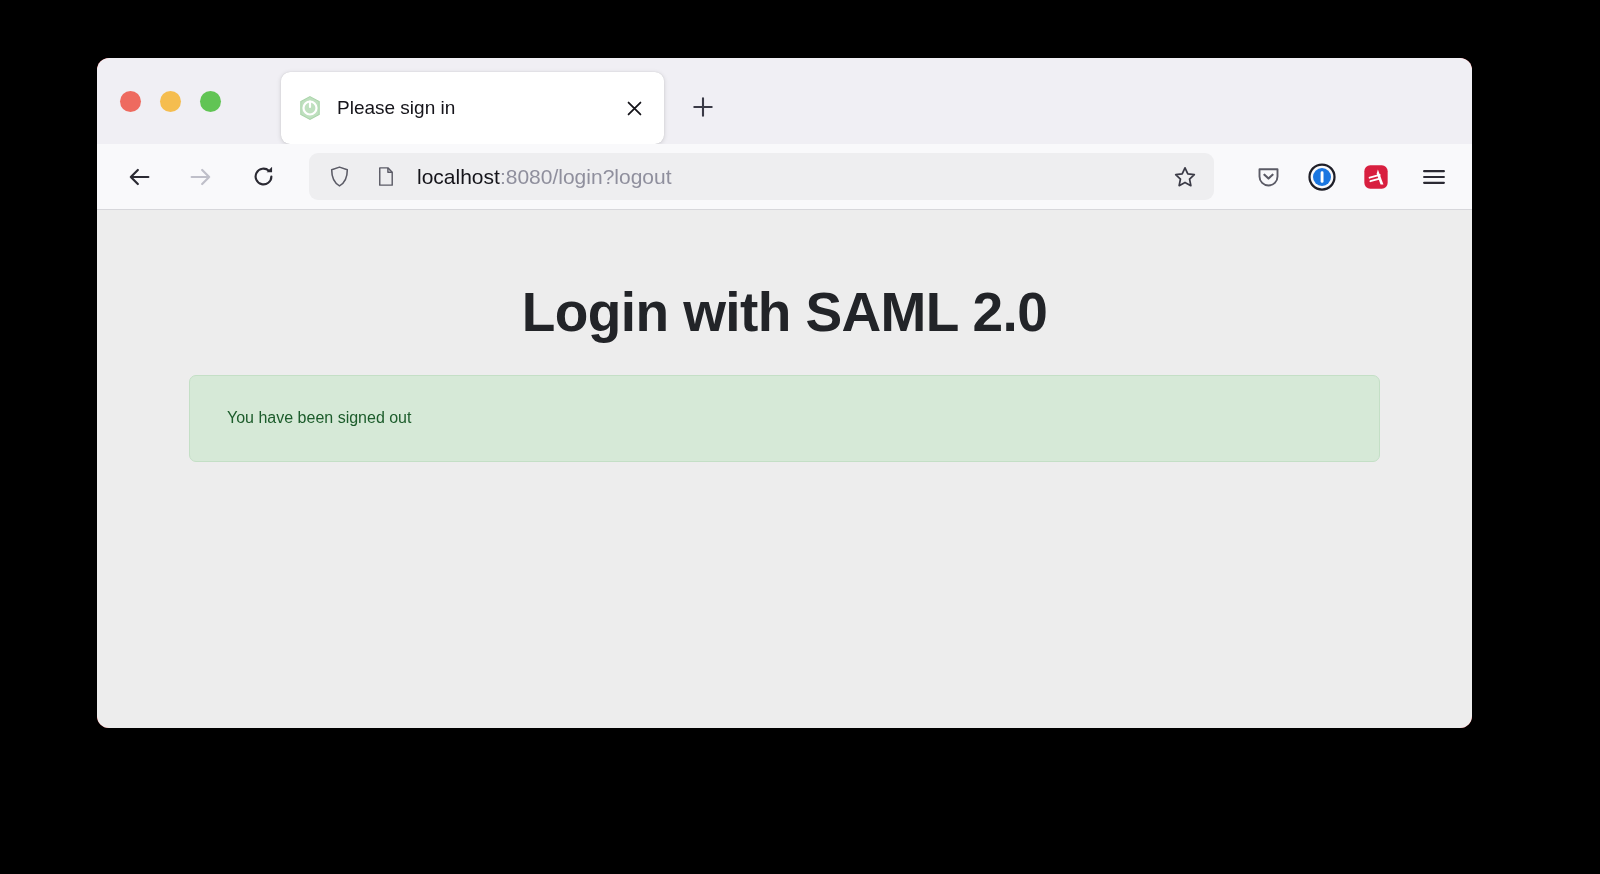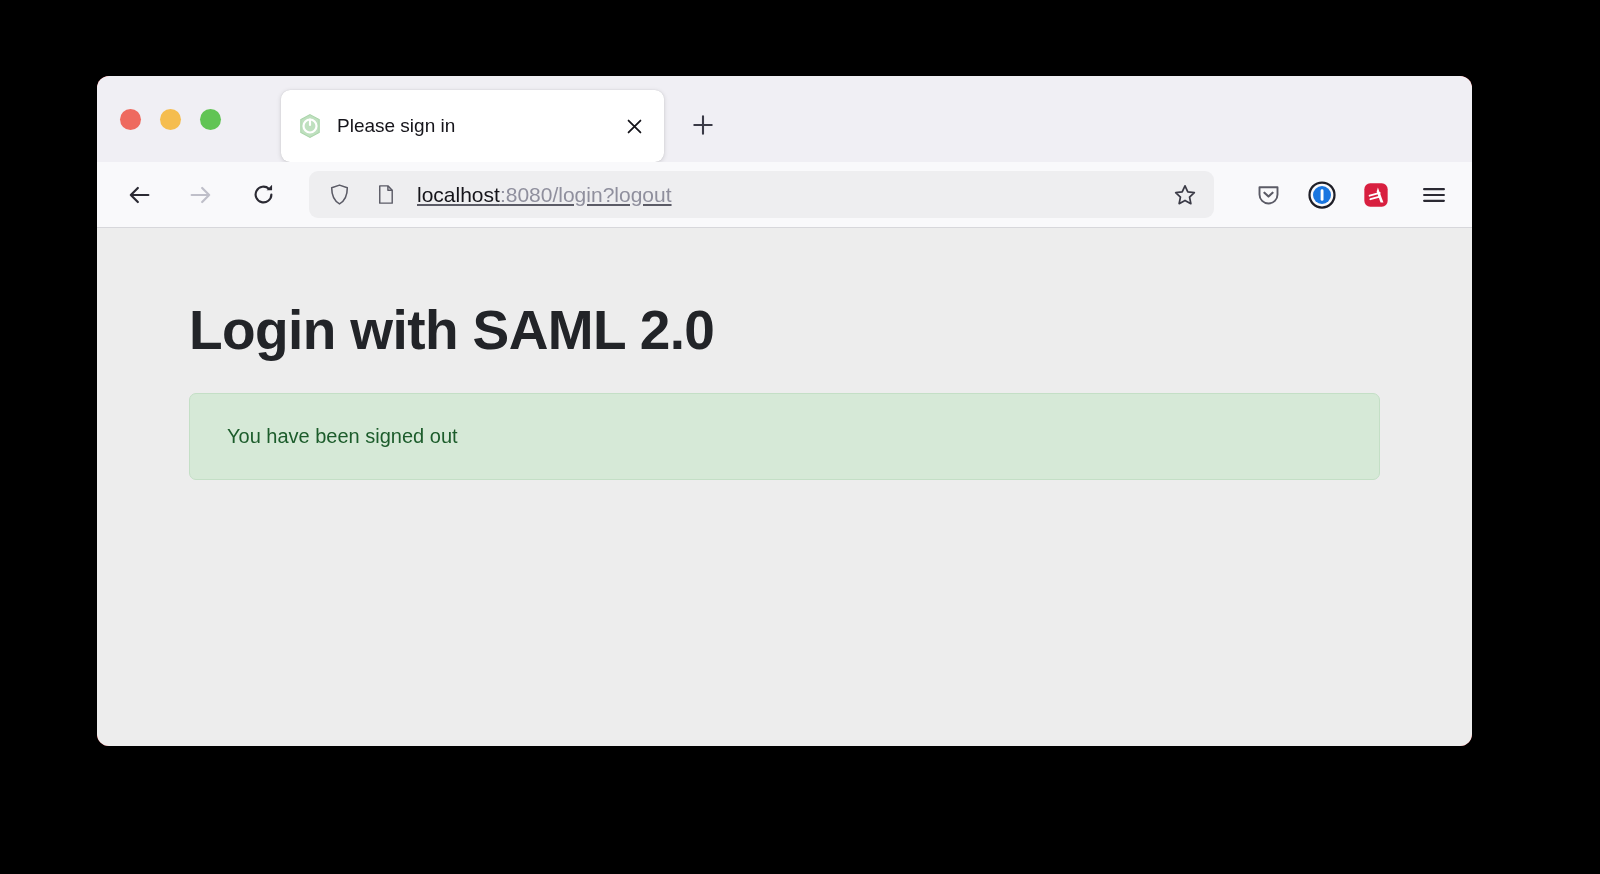--- a/index.html
+++ b/index.html
@@ -6,21 +6,21 @@
   html, body {
     width: 1600px; height: 874px;
     background: #000000;
     font-family: "Liberation Sans", sans-serif;
     overflow: hidden;
   }
 
   
   .browser-window {
     position: absolute;
-    left: 97px; top: 76px;
+    left: 97px; top: 58px;
     width: 1375px; height: 670px;
     background: #ef4444;
     border-radius: 12px;
     overflow: hidden;
     box-shadow: 0 10px 30px rgba(0,0,0,0.55);
   }
 
   
   .tab-strip {
     position: relative;
@@ -105,21 +105,20 @@
   }
   .urlbar-icon { flex: 0 0 auto; display: flex; align-items: center; }
   .shield-icon { margin-right: 22px; }
   .page-icon { margin-right: 20px; }
   .url-text {
     flex: 1;
     font-size: 21px;
     color: #5b5b66;
     white-space: nowrap;
     overflow: hidden;
-    text-decoration: underline;
   }
   .url-host { color: #15141a; }
   .url-path { color: #8f8f9d; }
   .star-btn {
     width: 38px; height: 38px;
     display: flex; align-items: center; justify-content: center;
     border-radius: 6px;
     flex: 0 0 auto;
   }
 
@@ -131,41 +130,42 @@
     margin-left: 14px;
   }
   .menu-btn { margin-left: 18px; }
 
   
   .page {
     position: relative;
     height: calc(670px - 86px - 66px);
     background: #ededed;
     padding: 0 92px;
+    text-align: center;
   }
   .page-title {
     font-size: 55px;
     font-weight: 700;
     color: #222428;
     letter-spacing: -0.6px;
     padding-top: 72px;
     line-height: 1.1;
   }
   .alert {
     margin-top: 32px;
     background: #d6e9d7;
     border: 1px solid #c4dfc6;
     border-radius: 7px;
     height: 87px;
     display: flex;
     align-items: center;
     padding-left: 37px;
   }
   .alert-text {
-    font-size: 20px;
+    font-size: 16px;
     color: #1c5c2b;
   }
   .provider-panel {
     margin-top: 31px;
     background: #e0e0e0;
     height: 90px;
     display: flex;
     align-items: center;
     padding-left: 20px;
   }

